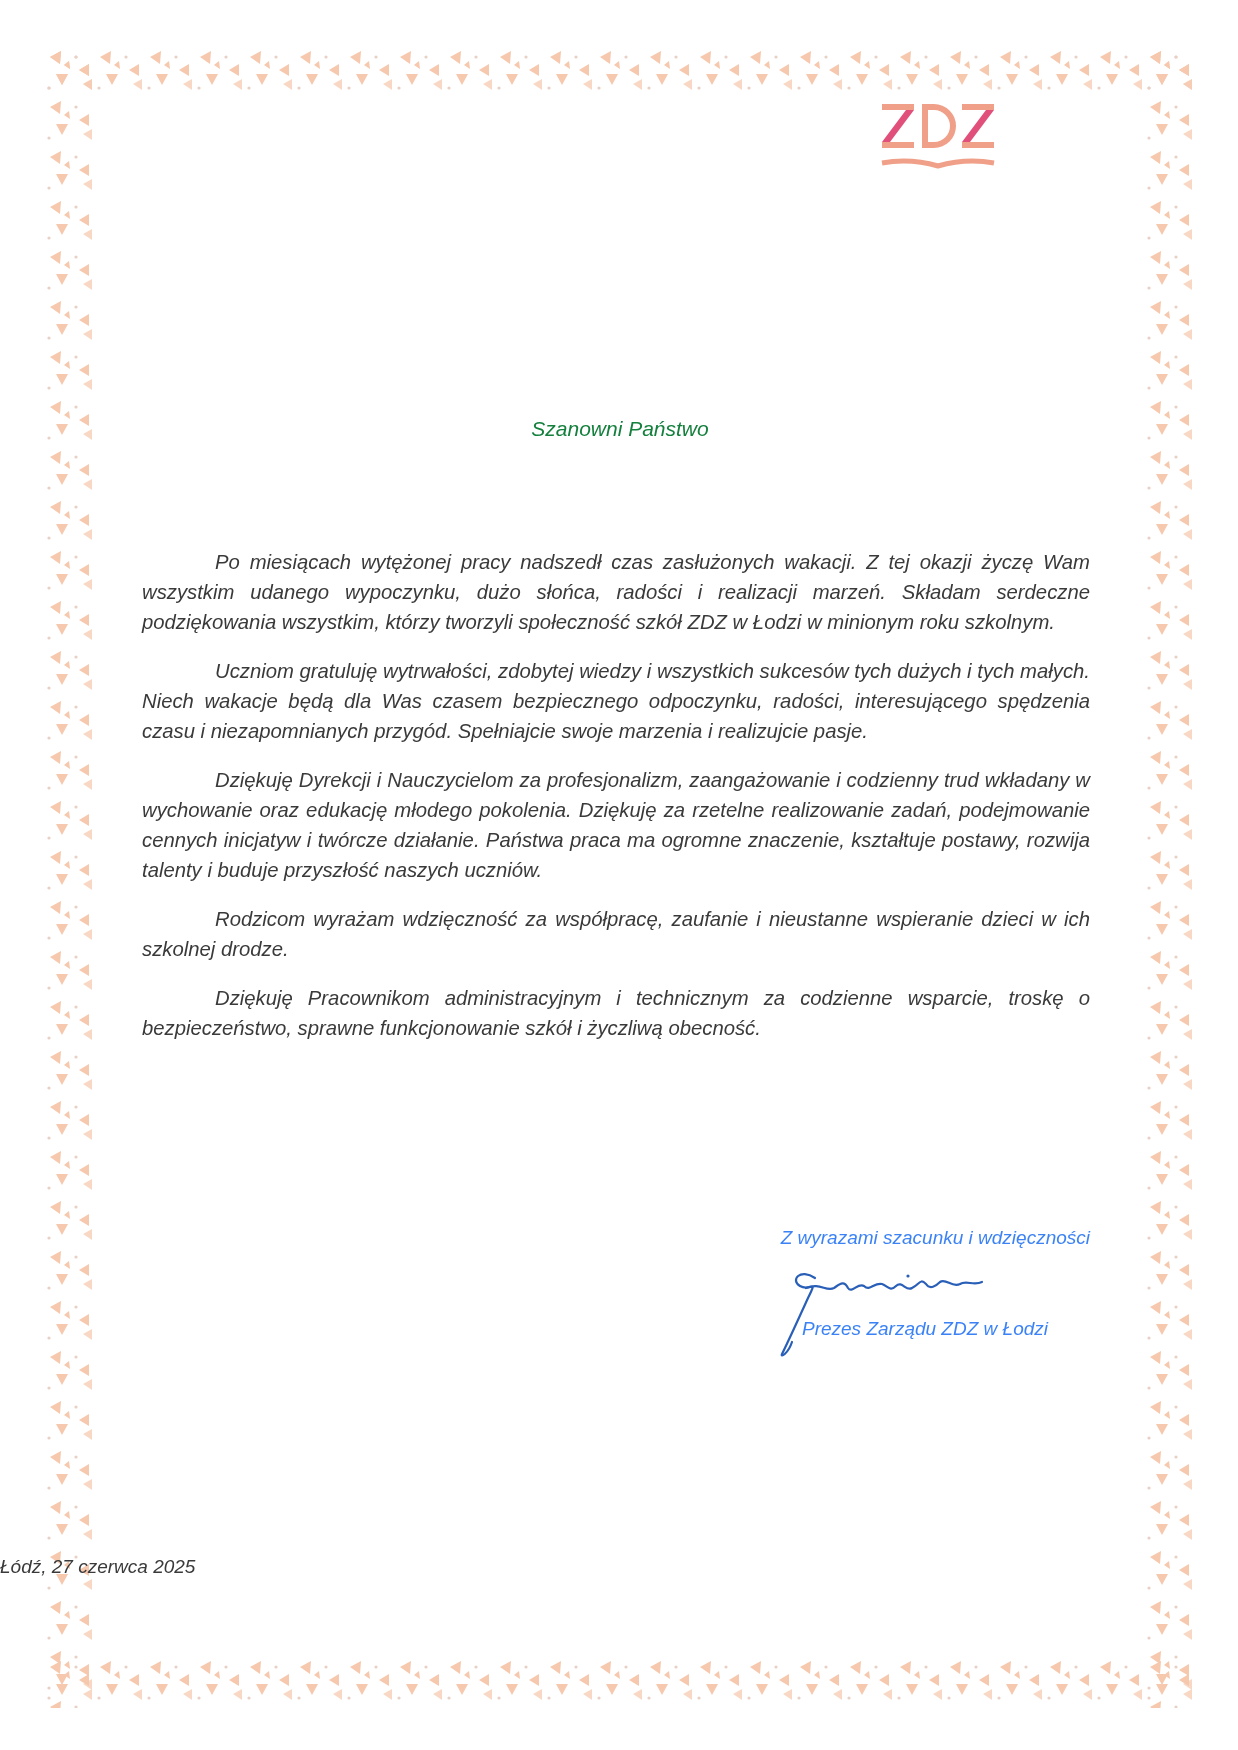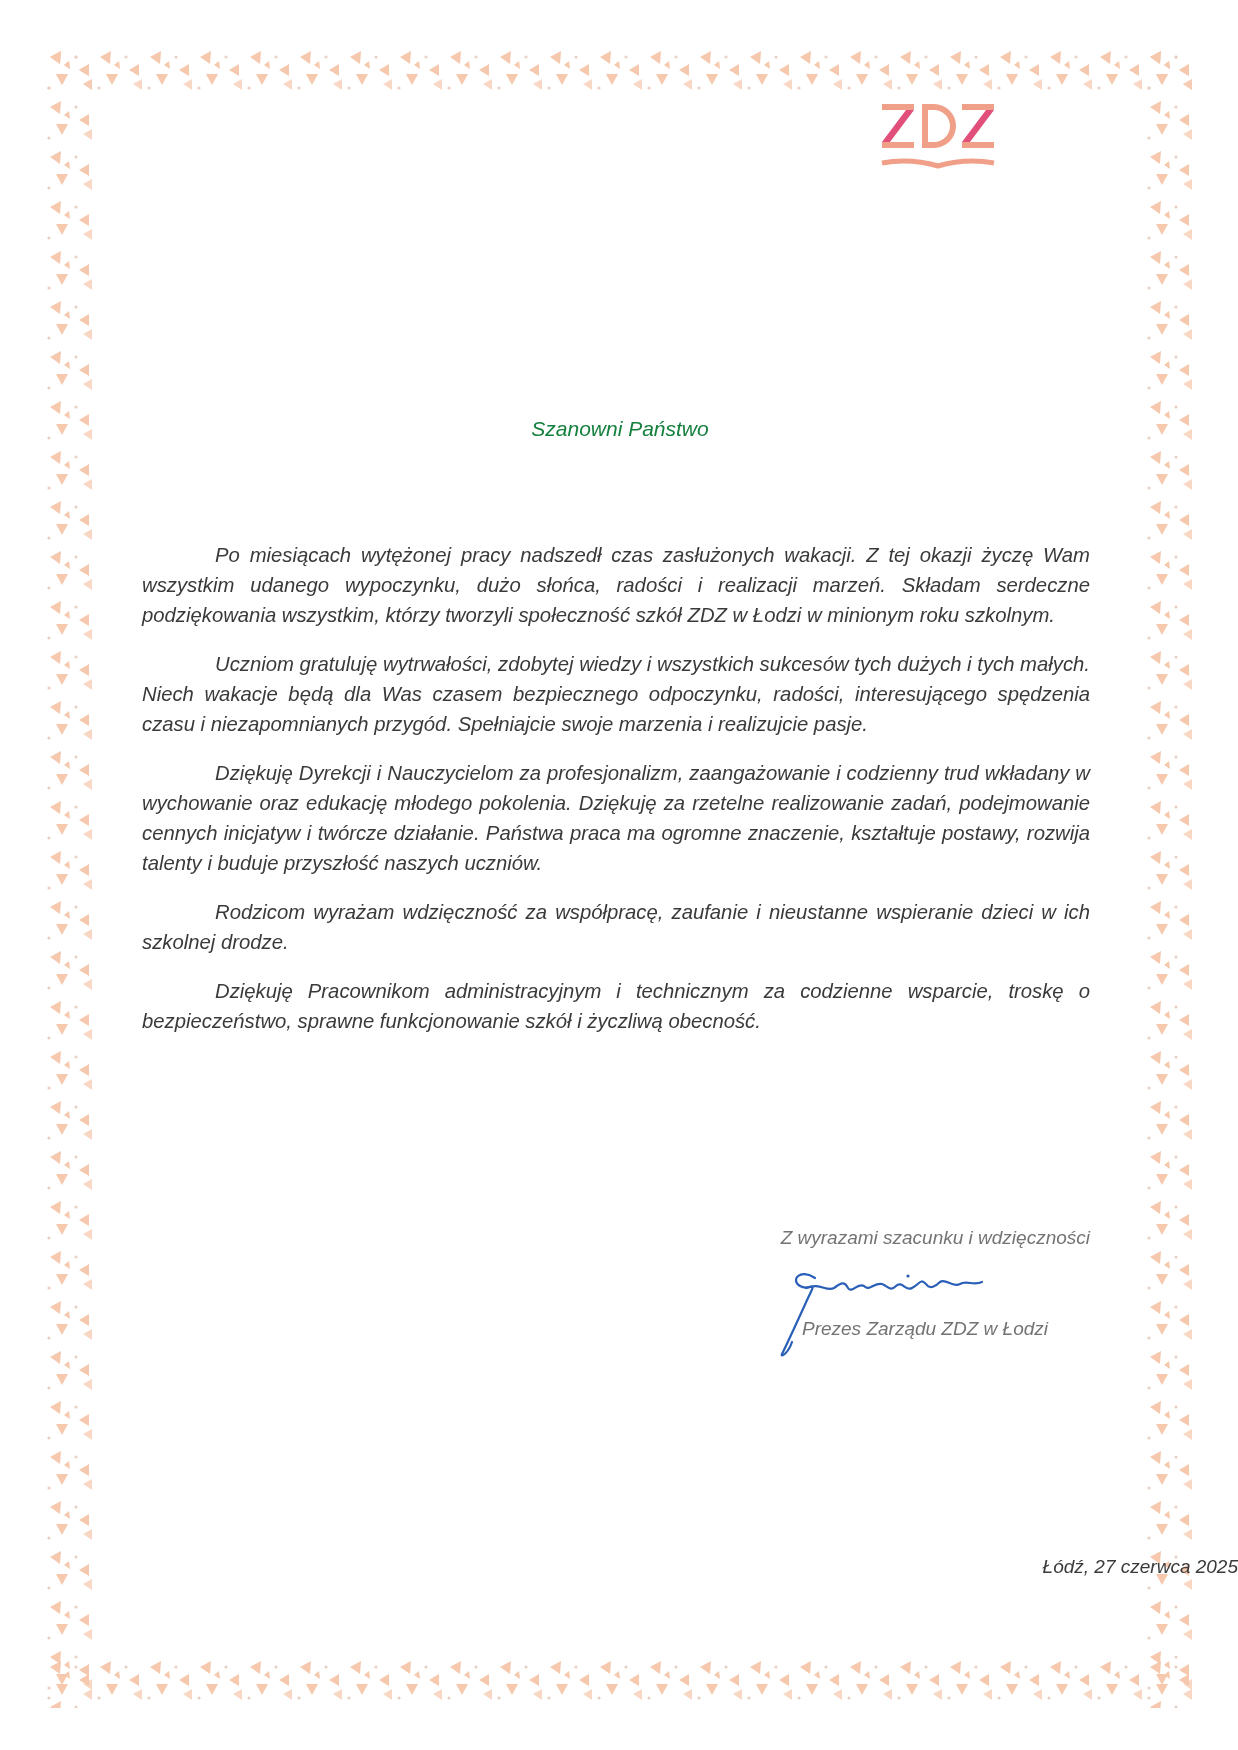--- a/index.html
+++ b/index.html
@@ -18,30 +18,30 @@
   .logo-text { margin-top: 26px; font-family: "DejaVu Sans", sans-serif;
                font-size: 20px; line-height: 27px; color: #4a4a4a; letter-spacing: 0.5px; }
   .logo-text div { white-space: nowrap; }
   .logo-text .bold { font-weight: bold; }
 
   .greeting { position: absolute; left: 150px; width: 940px; top: 412px; text-align: center;
               font-style: italic; font-size: 21px; line-height: 33px; color: #15803d; }
 
   .body-text { position: absolute; left: 142px; width: 948px; top: 540px;
                font-style: italic; font-size: 20.3px; line-height: 30px; color: #3a3a3a; }
-  .body-text p { margin: 0 0 19px 0; text-indent: 73px; text-align: justify; }
+  .body-text p { margin: 7px 0 19px 0; text-indent: 73px; text-align: justify; }
 
   .closing { position: absolute; left: 700px; width: 390px; text-align: right;
-             font-style: italic; font-size: 19px; color: #737373; }
+             font-style: italic; font-size: 19px; color: #3b82f6; }
   #closing-line { top: 1227px; }
   #signature-title { top: 1318px; right: 190px; left: auto; width: auto; }
 
   .signature { position: absolute; left: 770px; top: 1258px; width: 300px; height: 100px; }
 
-  .date { position: absolute; left: 0; width: 1238px; top: 1556px; text-align: right;
+  .date { position: absolute; left: 0; width: 1238px; top: 1556px; text-align: left;
           font-style: italic; font-size: 19px; color: #3a3a3a; }
 </style>
 </head>
 <body>
 
 <div class="border-band" id="band-top">
   <svg preserveAspectRatio="none" viewBox="0 0 1150 50">
     <defs>
       <pattern id="triH" x="0" y="0" width="50" height="50" patternUnits="userSpaceOnUse">
         <polygon points="4,9 15,3 14,16" fill="#f6c8ad"></polygon>

